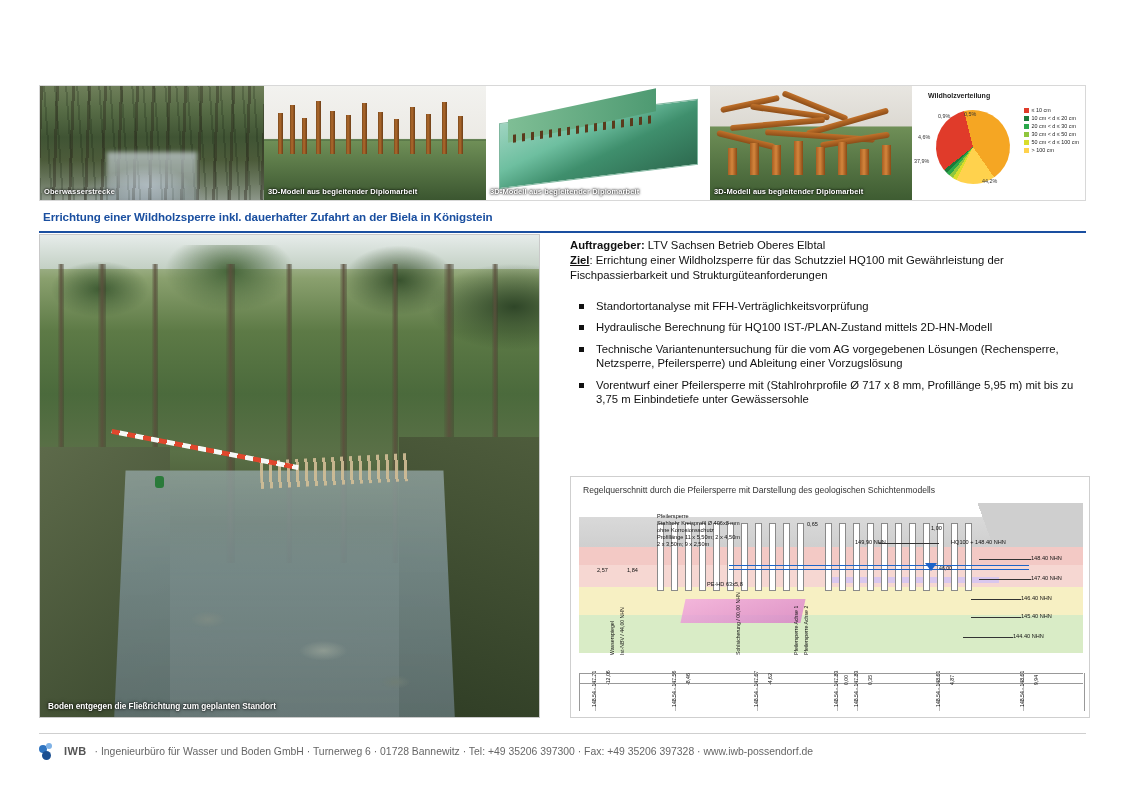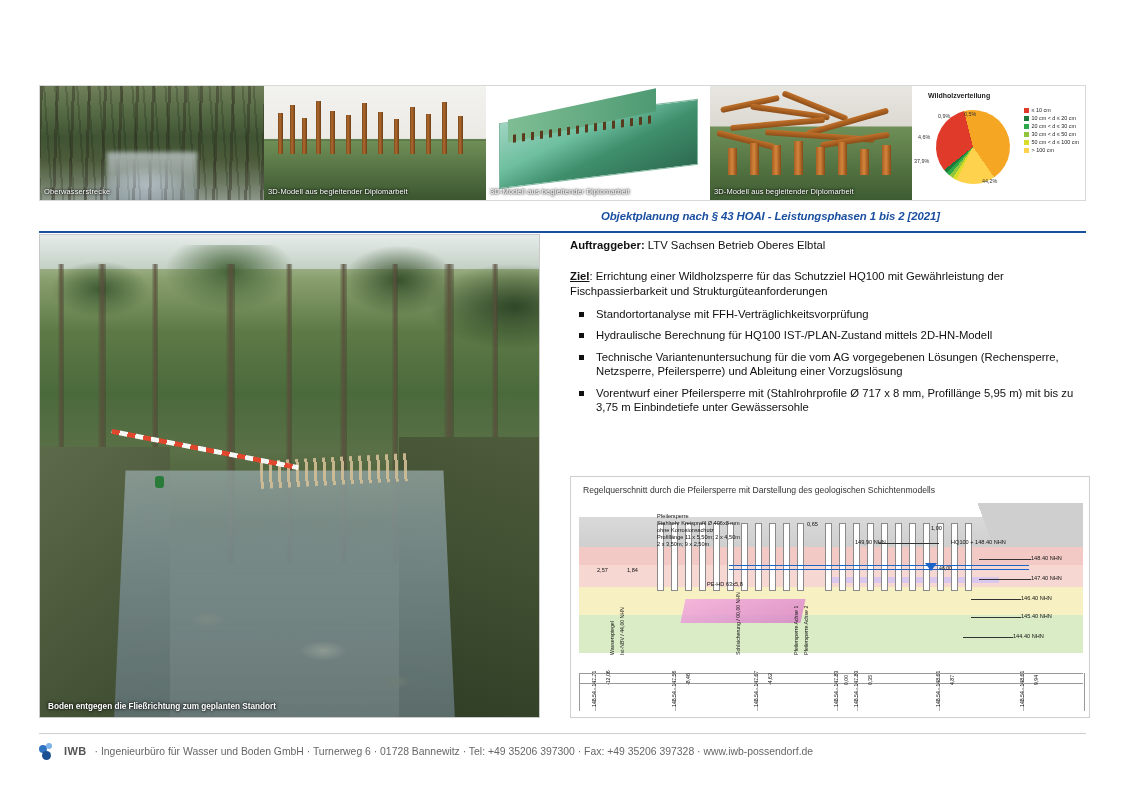--- a/index.html
+++ b/index.html
@@ -23,21 +23,21 @@
     display:flex;gap:0;box-sizing:border-box;
   }
   .strip-cell{position:relative;overflow:hidden;height:114px;}
   .cell1{width:224px;}
   .cell2{width:222px;}
   .cell3{width:224px;}
   .cell4{width:202px;}
   .cell5{width:173px;background:#ffffff;}
   .cell-cap{
     position:absolute;left:4px;bottom:4px;
-    font-size:7.5px;font-weight:normal;color:#ffffff;
+    font-size:7.5px;font-weight:bold;color:#ffffff;
     text-shadow:0 0 2px rgba(0,0,0,.9),0 0 3px rgba(0,0,0,.8);
     letter-spacing:.1px;
   }
 
   
   .photo-forest{
     width:100%;height:100%;
     background:
       radial-gradient(ellipse 60px 30px at 48% 88%, #b9c3c9 0%, rgba(185,195,201,0) 70%),
       radial-gradient(ellipse 90px 40px at 45% 100%, #9aa6ad 0%, rgba(154,166,173,0) 75%),
@@ -188,23 +188,23 @@
   .photo-cap{
     position:absolute;left:8px;bottom:6px;font-size:8.2px;font-weight:bold;color:#fff;
     text-shadow:0 0 2px rgba(0,0,0,.95),0 0 4px rgba(0,0,0,.8);
   }
 
   
   .right{
     position:absolute;left:570px;top:238px;width:520px;
     font-size:11.3px;line-height:15px;color:#111;
   }
-  .kv{margin-bottom:16px;}
+  .kv{margin-bottom:0;}
   .kv b{font-weight:bold;}
-  .goal{margin-bottom:8px;}
+  .goal{margin-bottom:16px;}
   .goal .u{text-decoration:underline;font-weight:bold;}
   ul.bullets{list-style:none;margin:2px 0 0 0;padding:0;}
   ul.bullets li{
     position:relative;padding-left:26px;margin-bottom:7px;line-height:14.4px;
   }
   ul.bullets li:before{
     content:"";position:absolute;left:9px;top:5px;width:5px;height:5px;background:#111;
   }
   .cost{margin-top:8px;font-size:11.4px;}
   .cost b{font-weight:bold;}
@@ -368,21 +368,21 @@
           <div>
               <i style="background:#ffd24d"></i>
               <span>&gt; 100 cm</span>
             </div>
         </div>
       </div>
     </div>
   </div>
 
   <div class="title-row">
-    <div class="title-sub">Objektplanung nach § 43 HOAI - Leistungsphasen 1 bis 2  [2021]</div>
+    <div class="title-main">Errichtung einer Wildholzsperre inkl. dauerhafter Zufahrt an der Biela in Königstein</div>
   </div>
   <div class="title-rule"></div>
 
   <div class="mainphoto">
     <div class="sky"></div>
     <div class="canopy"></div>
     <div class="trunks">
       <div class="trunk" style="left:18px"></div>
       <div class="trunk" style="left:58px;width:8px"></div>
       <div class="trunk" style="left:112px"></div>

